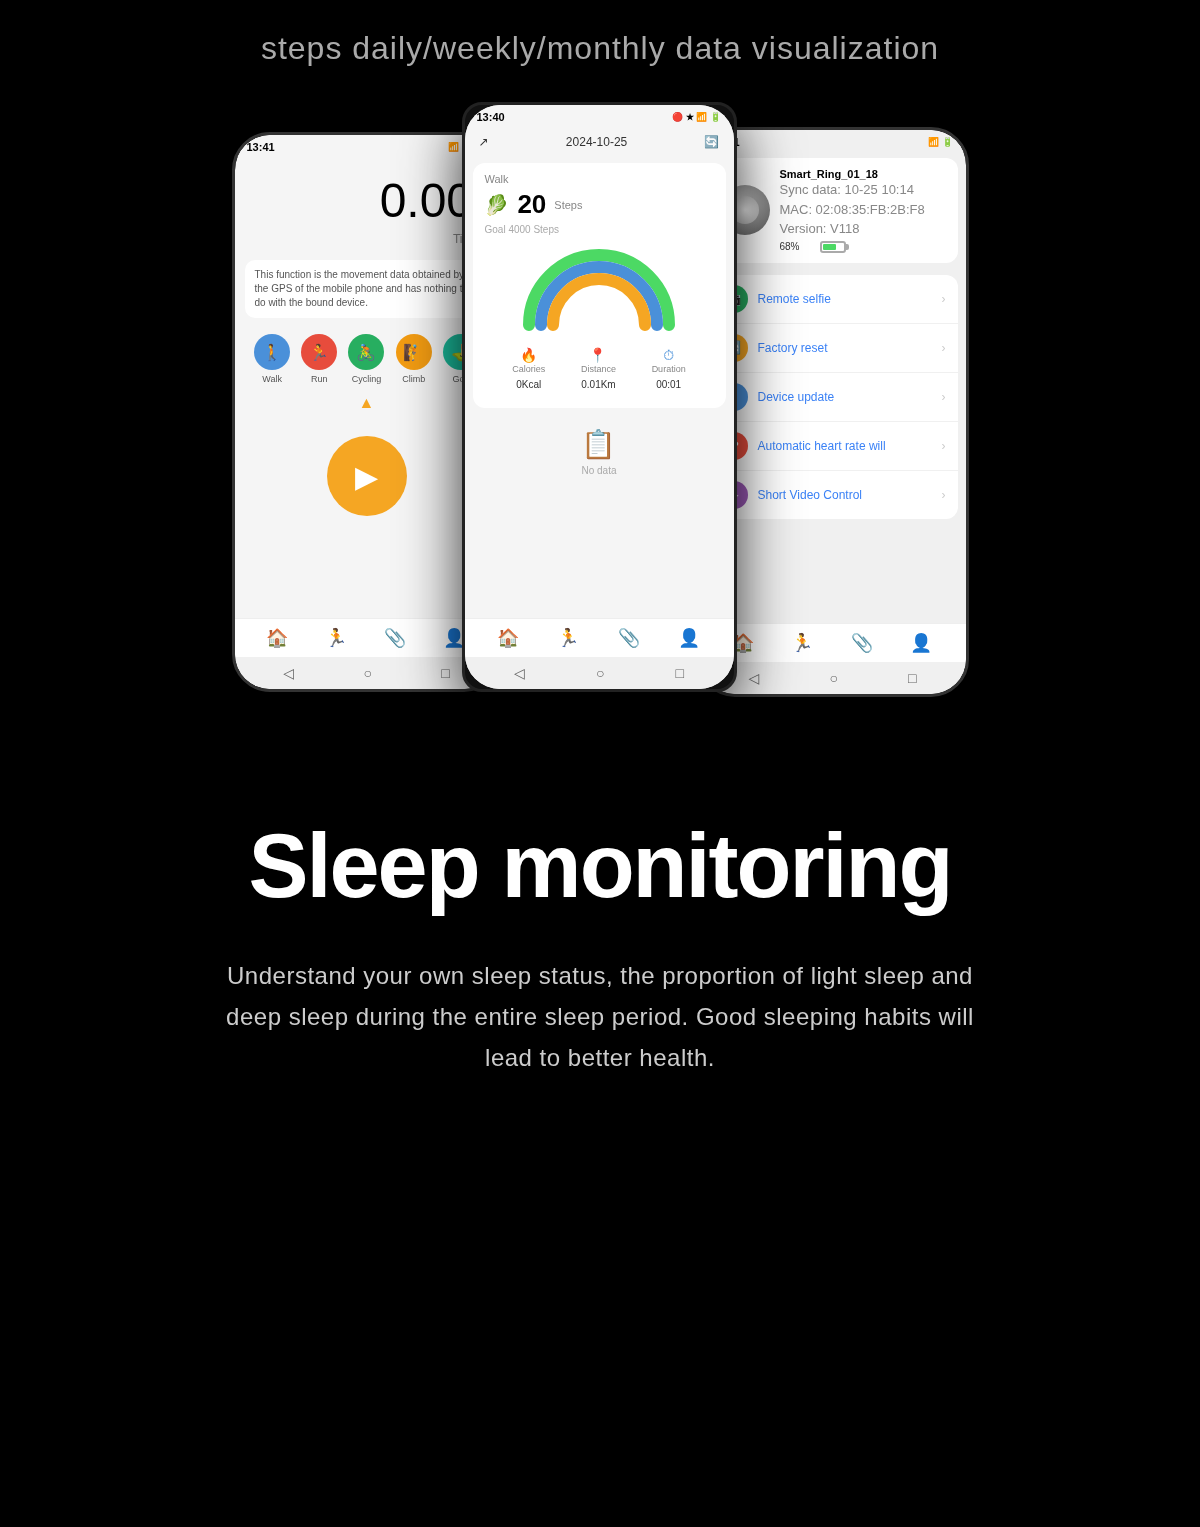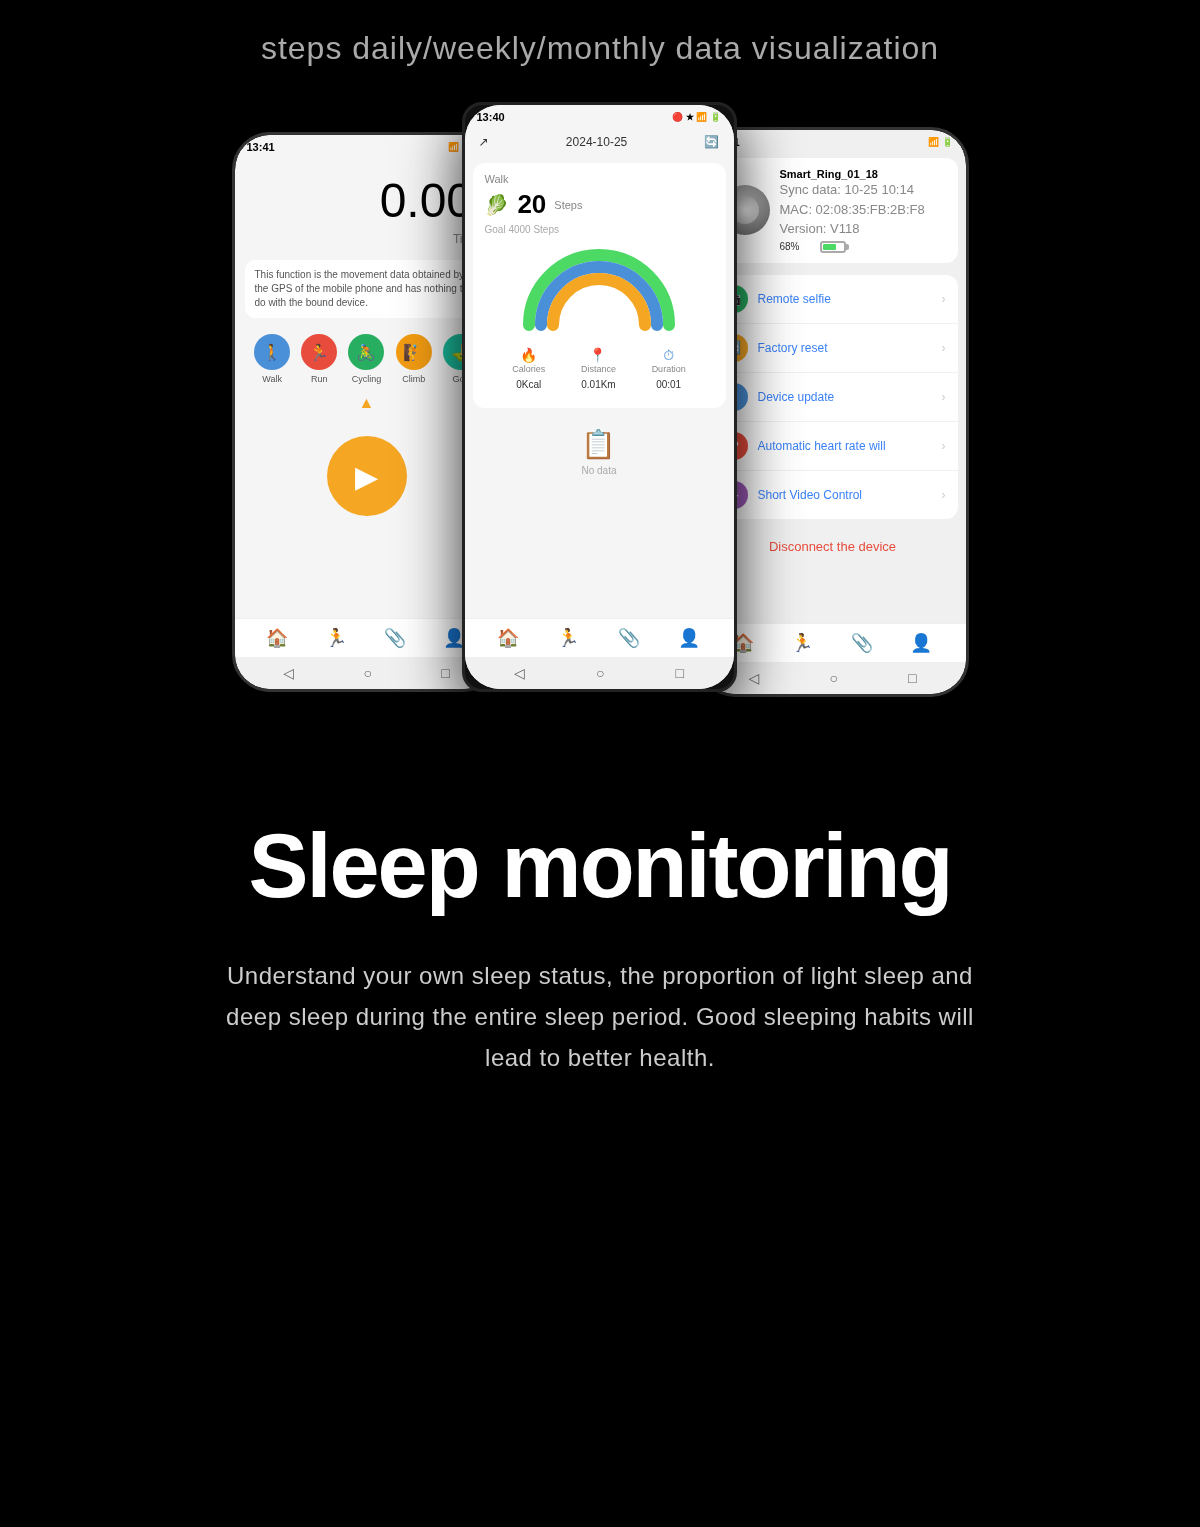--- a/index.html
+++ b/index.html
@@ -577,21 +577,20 @@
             <span class="menu-text">Automatic heart rate will</span>
             <span class="menu-arrow">›</span>
           </div>
           <div class="menu-item">
             <div class="menu-icon-circle" style="background:#9b59b6;">▶</div>
             <span class="menu-text">Short Video Control</span>
             <span class="menu-arrow">›</span>
           </div>
         </div>
 
-        <div class="disconnect-btn">Disconnect the device</div>
 
         <div class="bottom-nav">
           <span class="nav-icon">🏠</span>
           <span class="nav-icon">🏃</span>
           <span class="nav-icon active">📎</span>
           <span class="nav-icon">👤</span>
         </div>
         <div class="android-nav">
           <span class="android-btn">◁</span>
           <span class="android-btn">○</span>

